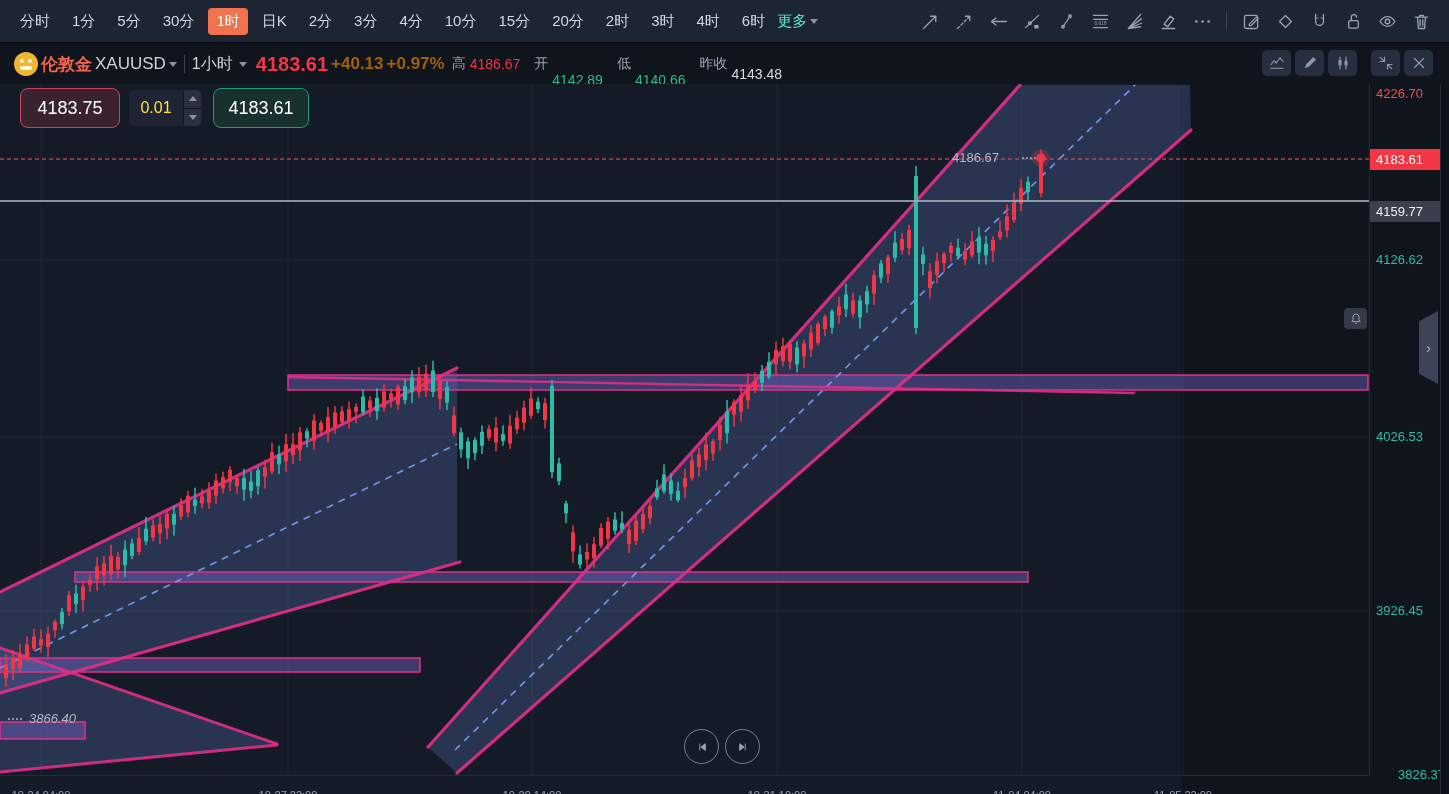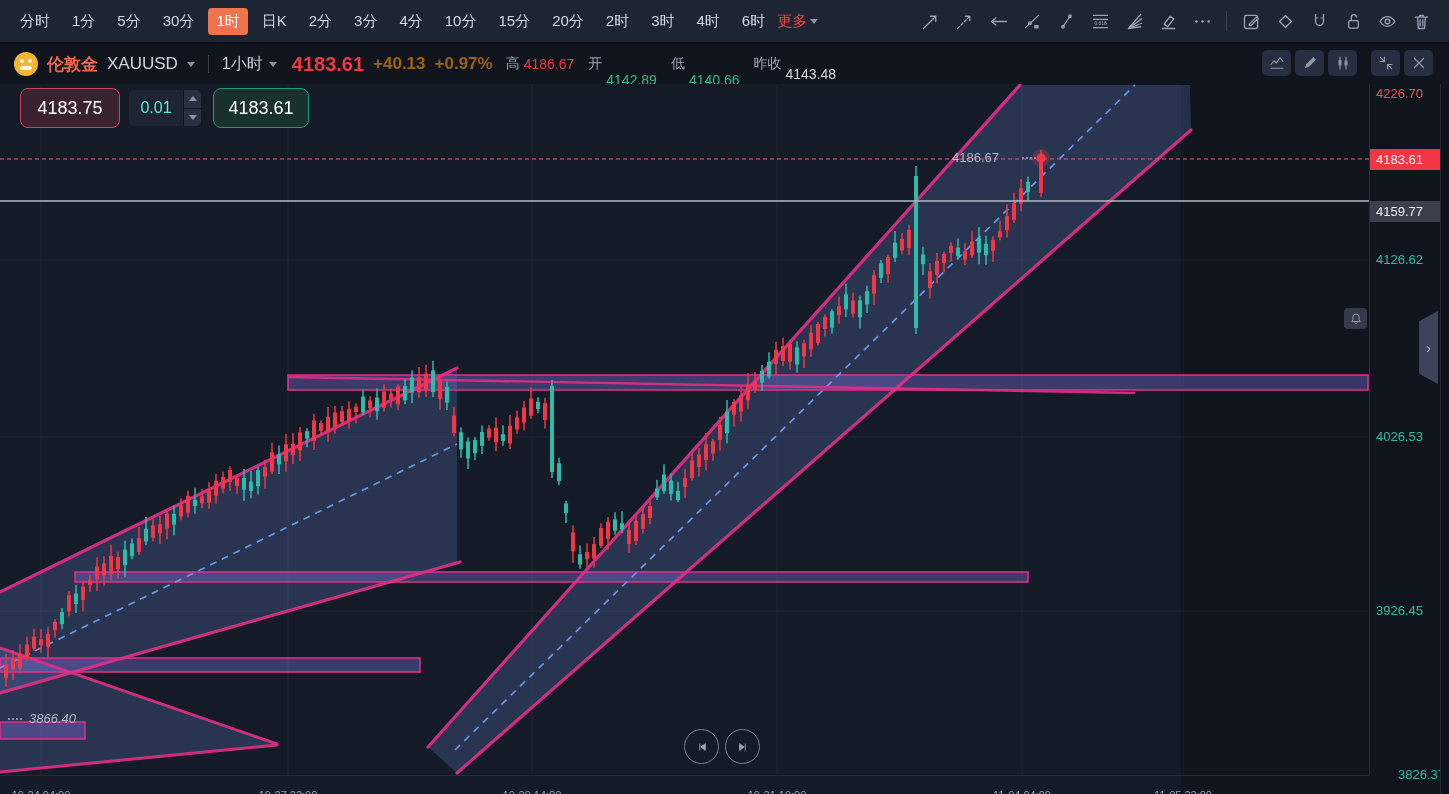--- a/index.html
+++ b/index.html
@@ -7,32 +7,32 @@
     font-family:"Liberation Sans","DejaVu Sans",sans-serif; }
   #app { position:relative; width:1449px; height:794px; }
 
   
   .toolbar { position:absolute; top:0; left:0; width:1449px; height:44px;
     background:#1d2432; border-bottom:2px solid #0b0e15;
     display:flex; align-items:center; padding:0 12px; }
   .tf-list { display:flex; align-items:center; gap:6px; }
   .tf { color:#d2d6df; font-size:15px; padding:4px 8px; border-radius:4px; cursor:pointer; white-space:nowrap; }
   .tf.active { background:#f0734e; color:#fff; }
-  .tf-more { display:flex; align-items:center; gap:3px; color:#ef4444; font-size:15px; padding:4px 4px; cursor:pointer;}
+  .tf-more { display:flex; align-items:center; gap:3px; color:#5eead4; font-size:15px; padding:4px 4px; cursor:pointer;}
   .caret { width:0; height:0; border-left:4px solid transparent; border-right:4px solid transparent;
     border-top:5px solid #8b93a7; display:inline-block; }
   .draw-tools { margin-left:auto; display:flex; align-items:center; gap:2px; }
   .tool { width:32px; height:30px; display:flex; align-items:center; justify-content:center;
     color:#9aa3b5; cursor:pointer; border-radius:4px; }
   .tool svg { stroke:#9aa3b5; fill:none; stroke-width:1.5; stroke-linecap:round; stroke-linejoin:round; }
   .tool-divider { width:1px; height:20px; background:#3a4152; margin:0 6px; }
 
   
   .symbar { position:absolute; top:44px; left:0; width:1449px; height:40px; background:#0f141d;
-    display:flex; align-items:center; padding-left:14px; gap:9px; }
+    display:flex; align-items:center; padding-left:14px; gap:3px; }
   .coin { width:24px; height:24px; border-radius:50%; background:#f2b632; position:relative; flex:0 0 auto;}
   .coin i { position:absolute; background:#fdf6e2; border-radius:50%; width:4px; height:4px; top:7px; }
   .coin i.d1{ left:6px; } .coin i.d2{ left:14px; }
   .coin b { position:absolute; left:6px; top:14px; width:12px; height:4px; border-radius:2px; background:#fdf6e2;}
   .sym-name { color:#f2654e; font-size:17px; font-weight:bold; }
   .sym-code { color:#ced3dd; font-size:17px; }
   .v-sep { width:1px; height:18px; background:#39404f; margin:0 4px; }
   .interval { color:#ced3dd; font-size:16px; display:flex; gap:6px; align-items:center; cursor:pointer;}
   .px-last { color:#f23645; font-size:20px; font-weight:bold; margin-left:6px;}
   .px-chg, .px-pct { color:#a16207; font-size:17px; font-weight:bold; }
@@ -65,21 +65,21 @@
     border-top:1px solid #262b38; overflow:hidden; }
   .axis-x .xl { position:absolute; top:13px; color:#9aa3b5; font-size:11px; transform:translateX(-50%); white-space:nowrap;}
 
   
   .orderbox { position:absolute; display:flex; align-items:center; justify-content:center;
     font-size:18px; color:#fff; border-radius:8px; cursor:pointer; }
   .sell { left:20px; top:4px; width:100px; height:40px; border:1px solid #c9455c; background:#3a222e; }
   .buy  { left:213px; top:4px; width:96px; height:40px; border:1px solid #1f9a7c; background:#18302e; }
   .qtybox { position:absolute; left:129px; top:6px; width:72px; height:36px; background:#1e2433;
     border-radius:5px; display:flex; align-items:center; }
-  .qty-val { flex:1; text-align:center; color:#5eead4; font-size:16px; }
+  .qty-val { flex:1; text-align:center; color:#fde047; font-size:16px; }
   .stepper { width:18px; height:36px; display:flex; flex-direction:column; border-left:1px solid #10141d;}
   .step { flex:1; display:flex; align-items:center; justify-content:center; background:#2a3040; cursor:pointer;}
   .step.up { border-radius:0 5px 0 0; border-bottom:1px solid #10141d;}
   .step.dn { border-radius:0 0 5px 0; }
   .tri-up { width:0;height:0;border-left:4px solid transparent;border-right:4px solid transparent;border-bottom:5px solid #8b93a7;}
   .tri-dn { width:0;height:0;border-left:4px solid transparent;border-right:4px solid transparent;border-top:5px solid #8b93a7;}
 
   
   .pmark { position:absolute; color:#b2b8c4; font-size:13px; }
   .dotline { position:absolute; width:14px; border-top:2px dotted #8d93a0; }

